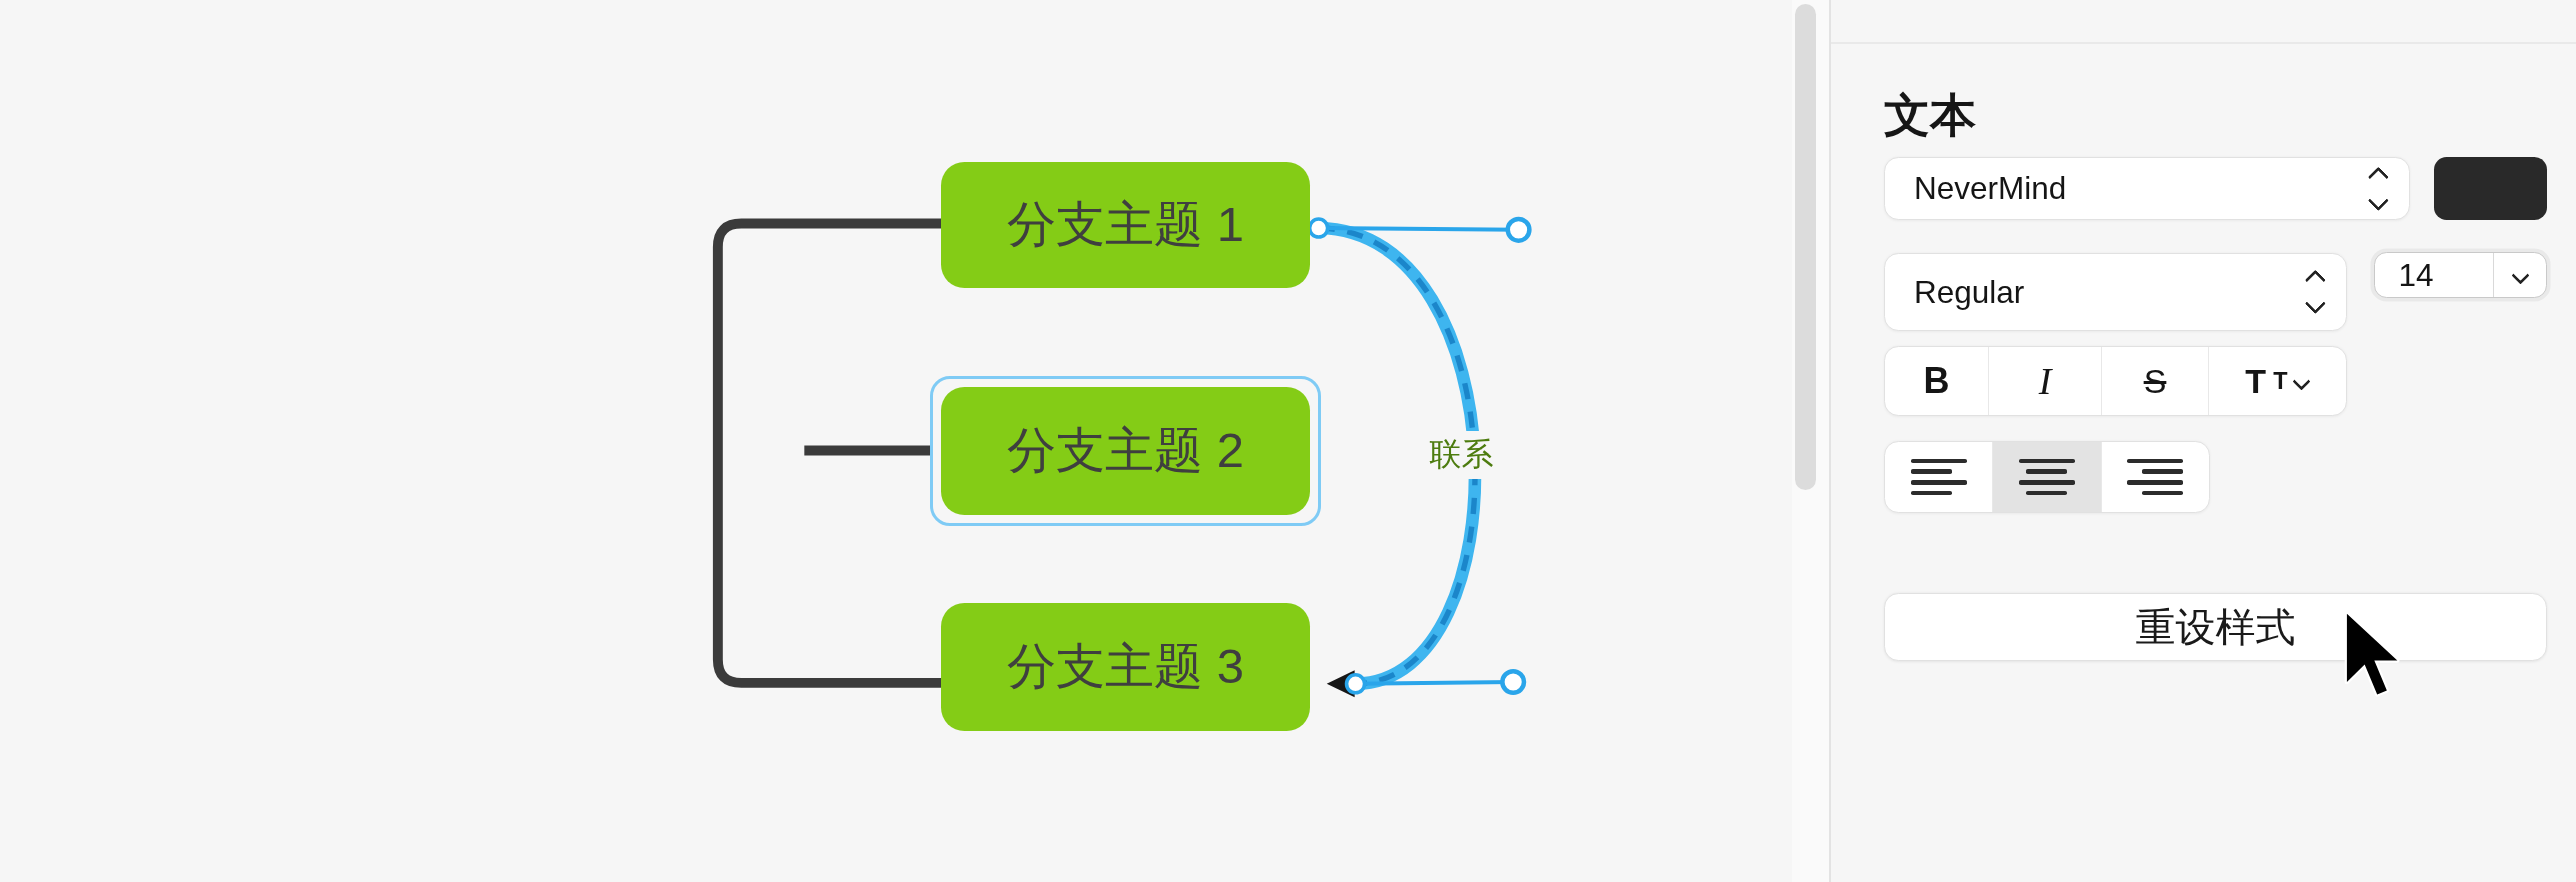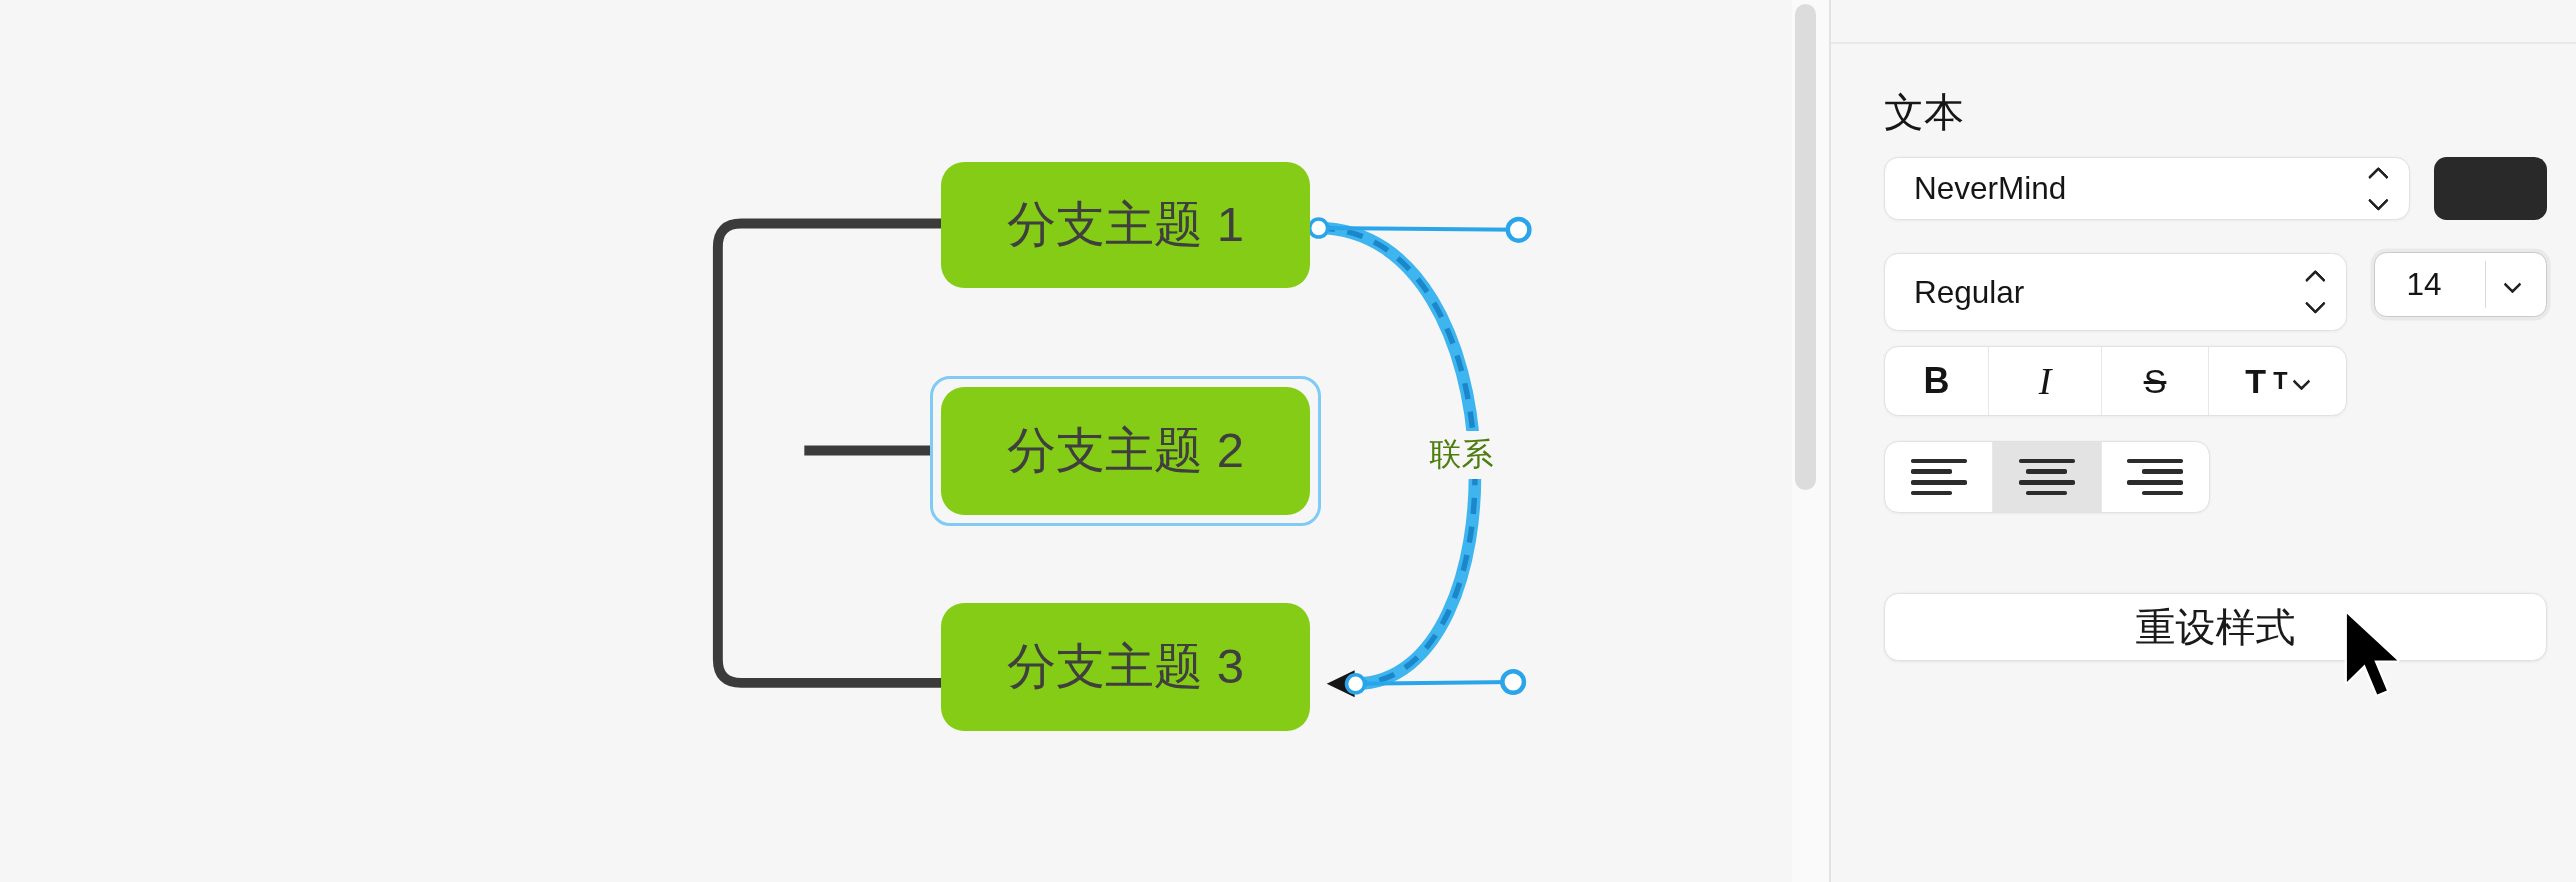--- a/index.html
+++ b/index.html
@@ -23,39 +23,39 @@
 
   .rel-label{position:absolute;left:1424px;top:431px;padding:1.8px 5.4px;background:#f6f6f6;
              font-size:32px;color:#4d7c0f;font-weight:500;}
 
   
   .vdivider{left:1829px;top:0;width:1.8px;height:883px;background:#e3e3e3;}
   .hdivider{left:1831px;top:42px;width:745px;height:1.8px;background:#e9e9e9;}
   .scroll-track{left:1792px;top:0;width:37px;height:883px;background:#fafafa;}
   .scroll-thumb{left:1795px;top:3.6px;width:21px;height:486px;background:#dcdcdc;border-radius:10.8px;}
 
-  .section-title{left:1884px;top:85px;font-size:40px;font-weight:400;color:#161616;}
+  .section-title{left:1884px;top:85px;font-size:46px;font-weight:700;color:#161616;}
 
   .ctrl{position:absolute;background:#fff;border:1.8px solid #e1e1e1;border-radius:14.4px;
         box-sizing:border-box;box-shadow:0 0.9px 2.7px rgba(0,0,0,.05);
         display:flex;align-items:center;color:#151515;}
   .select-font{left:1884px;top:157px;width:526px;height:63px;}
   .select-weight{left:1884px;top:253px;width:463px;height:78px;}
   .select .label{font-size:31.5px;padding-left:29px;flex:1;}
   .updown{display:flex;flex-direction:column;gap:8px;margin-right:23.4px;}
   .chev{display:inline-block;width:11.7px;height:11.7px;border-right:3.6px solid #222;
         border-bottom:3.6px solid #222;border-radius:1.8px;}
   .chev.up{transform:rotate(-135deg);}
   .chev.down{transform:rotate(45deg);}
   .chev.small{width:10px;height:10px;border-width:3.2px;}
 
   .swatch{left:2434px;top:157px;width:113px;height:63px;background:#292929;border-radius:12.6px;}
 
-  .size-combo{left:2374px;top:252px;width:173px;height:65px;border:1.8px solid #c9c9c9;
-              border-radius:12.6px;box-shadow:0 0 0 3.6px rgba(0,0,0,.05);padding:8px;}
+  .size-combo{left:2374px;top:252px;width:173px;height:46px;border:1.8px solid #c9c9c9;
+              border-radius:12.6px;box-shadow:0 0 0 3.6px rgba(0,0,0,.05);padding:0;}
   .size-main{flex:1;font-size:31.5px;padding-left:23.4px;}
   .size-drop{width:52px;height:100%;border-left:1.8px solid #d9d9d9;display:flex;
              align-items:center;justify-content:center;}
 
   .group{padding:0;overflow:hidden;}
   .format-group{left:1884px;top:346px;width:463px;height:70px;}
   .cell{height:100%;display:flex;align-items:center;justify-content:center;cursor:default;}
   .cell + .cell{border-left:1.8px solid #e8e8e8;}
   .fmt-b{width:103px;font-size:36px;font-weight:700;}
   .fmt-i{width:112px;font-size:38px;font-style:italic;font-family:"Liberation Serif","DejaVu Serif",serif;}

